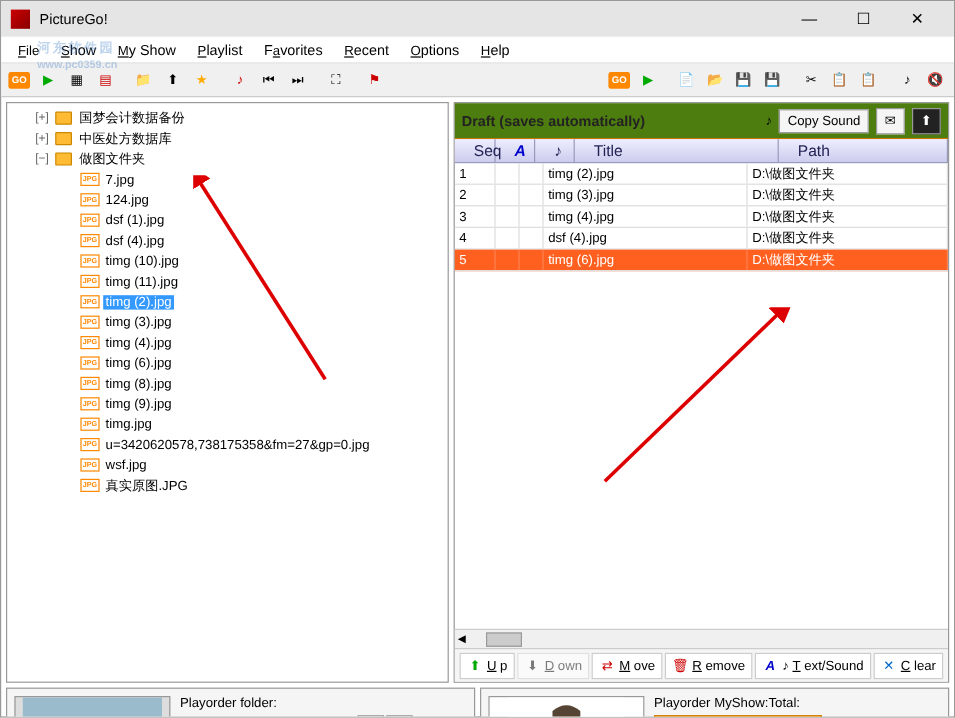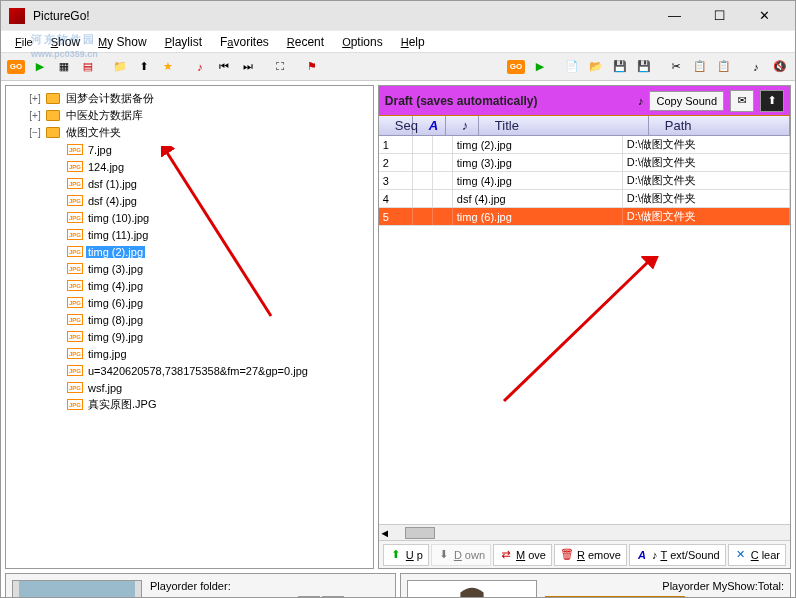--- a/index.html
+++ b/index.html
@@ -26,21 +26,21 @@
 .node .exp{width:14px;text-align:center;color:#666;font-size:10px}
 .node .ficon{width:16px;height:13px;margin:0 3px;display:flex;align-items:center;justify-content:center}
 .foldericon{background:#fb3;border:1px solid #c80;width:14px;height:11px;border-radius:1px}
 .jpgicon{background:#fff;border:1px solid #f80;color:#f80;font-size:6px;font-weight:bold;width:16px;height:11px;display:flex;align-items:center;justify-content:center}
 .node.sel .lbl{background:#3399ff;color:#fff;padding:0 2px}
 .node .lbl{padding:0 2px}
 .indent1{padding-left:20px}
 .indent2{padding-left:42px}
 .arrow1{position:absolute;left:155px;top:60px;pointer-events:none}
 .arrow2{position:absolute;left:120px;top:120px;pointer-events:none}
-.showheader{height:30px;background:#d946ef;display:flex;align-items:center;padding:0 6px;gap:6px;border-bottom:1px solid #c70}
+.showheader{height:30px;background:#4d7c0f;display:flex;align-items:center;padding:0 6px;gap:6px;border-bottom:1px solid #c70}
 .showheader .dtitle{flex:1;font-weight:bold;font-size:12px;color:#222}
 .copybtn{background:#f5f5f5;border:1px solid #999;padding:3px 6px;font-size:11px}
 .iconbtn{width:24px;height:22px;background:#f5f5f5;border:1px solid #999;display:flex;align-items:center;justify-content:center}
 .grid{flex:1;display:flex;flex-direction:column;position:relative}
 .ghead{display:flex;background:linear-gradient(#eef,#cce);border-bottom:1px solid #99b;height:20px}
 .gh{border-right:1px solid #99b;padding:2px 16px;font-size:13px;color:#225;display:flex;align-items:center}
 .grow{display:flex;height:18px;border-bottom:1px solid #ddd}
 .grow.sel{background:#ff6020;color:#fff}
 .grow.sel .gc{border-right-color:#ff8050}
 .gc{border-right:1px solid #ddd;padding:1px 4px;font-size:11px;display:flex;align-items:center;overflow:hidden}
@@ -384,21 +384,21 @@
           <path d="M40 33 L38 60 L42 60 L44 36 Z" fill="#111"></path>
           <path d="M60 33 L62 60 L58 60 L56 36 Z" fill="#111"></path>
           <rect x="42" y="60" width="16" height="18" fill="#111"></rect>
           <rect x="43" y="78" width="6" height="30" fill="#fdb"></rect>
           <rect x="51" y="78" width="6" height="30" fill="#fdb"></rect>
           <rect x="36" y="36" width="5" height="24" fill="#fdb"></rect>
           <rect x="59" y="36" width="5" height="24" fill="#fdb"></rect>
         </svg>
     </div>
     <div class="binfo">
-      <div style="display:flex;justify-content:flex-end">
+      <div style="display:flex;justify-content:flex-start">
         <div class="blabel">Playorder MyShow:</div>
         <div><span>Total:</span></div>
       </div>
       <div style="display:flex;align-items:center;justify-content:space-between">
         <div class="dropdown"></div>
 
       </div>
 
     </div>
   </div>

